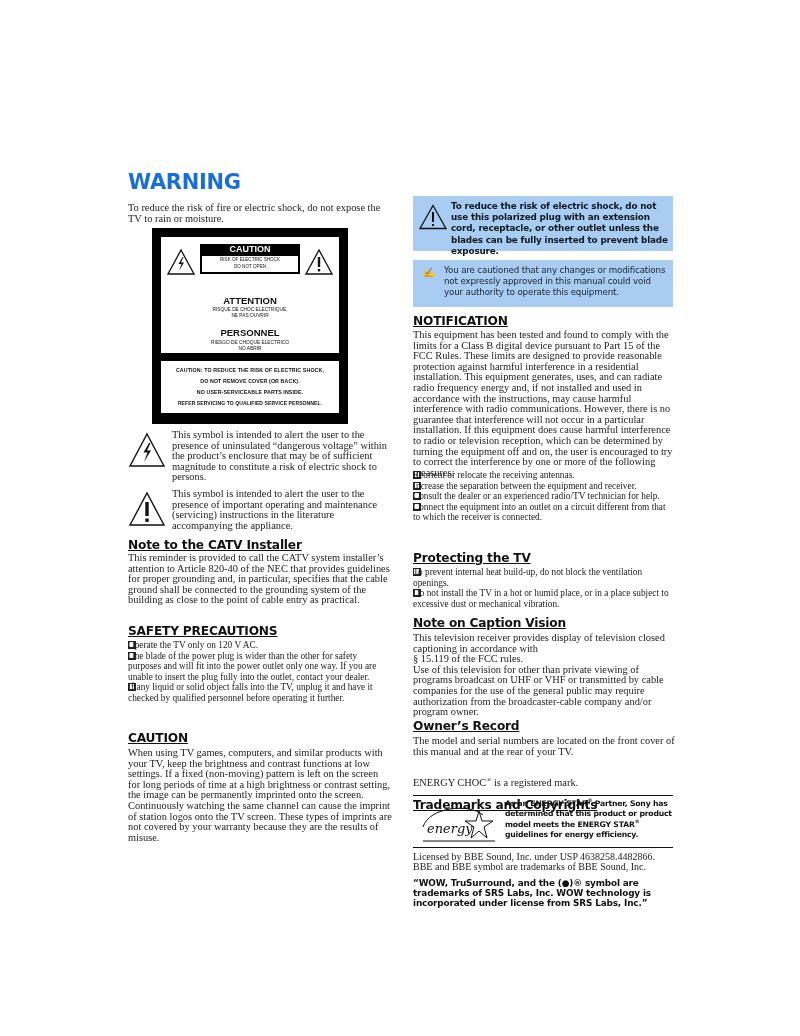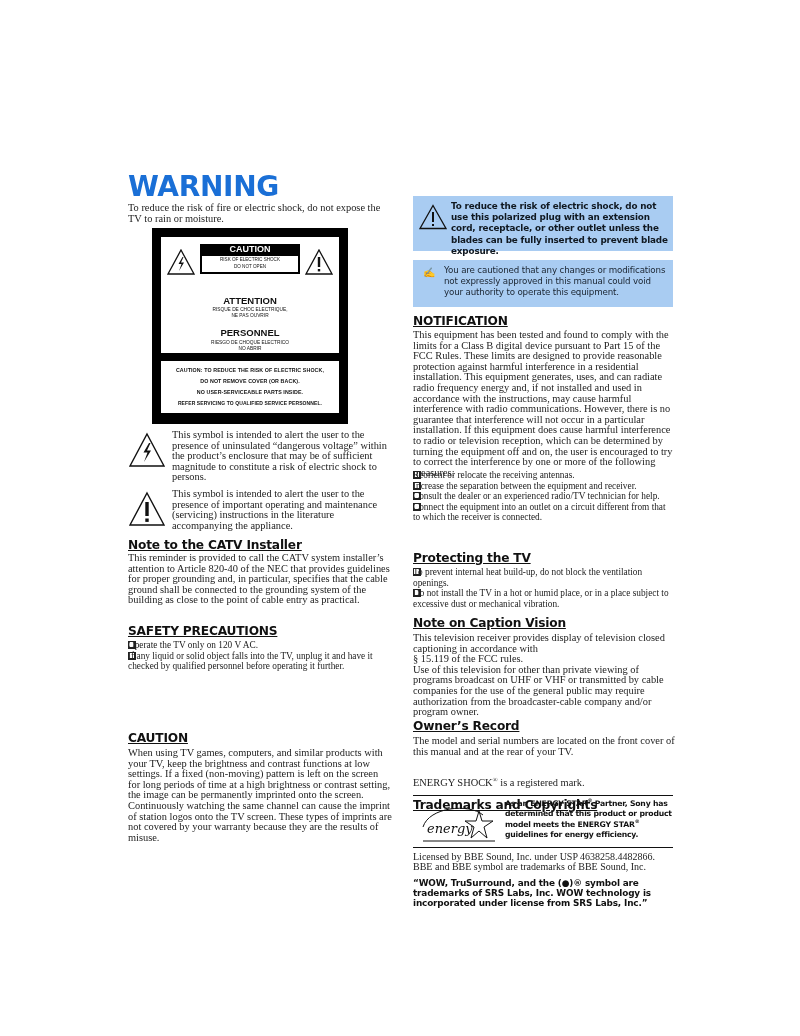--- a/index.html
+++ b/index.html
@@ -2,21 +2,21 @@
 <html><head>
   <meta charset="utf-8">
   <style>
     * { box-sizing: border-box; margin: 0; padding: 0; }
     html, body { width: 800px; height: 1036px; background: #ffffff; overflow: hidden; }
     body { position: relative; font-family: "Liberation Serif", "DejaVu Serif", serif; color: #1a1a1a; }
     .serif { font-family: "Liberation Serif", "DejaVu Serif", serif; font-size: 10.4px; line-height: 10.6px; color: #222; }
     .h2 { font-family: "DejaVu Sans", "Liberation Sans", sans-serif; font-weight: bold; font-size: 12.2px; color: #111; letter-spacing: -0.2px; text-decoration: underline; }
     .abs { position: absolute; }
 
-    #warning-title { left: 128px; top: 170px; font-family: "DejaVu Sans", sans-serif; font-weight: bold; font-size: 28px; color: #1a6fd6; letter-spacing: -0.3px; text-align: right; }
+    #warning-title { left: 128px; top: 170px; font-family: "DejaVu Sans", sans-serif; font-weight: bold; font-size: 21px; color: #1a6fd6; letter-spacing: -0.3px; text-align: right; }
     #warning-intro { left: 128px; top: 203px; width: 262px; }
 
     
     #caution-panel { left: 152px; top: 228px; width: 196px; height: 196px; background: #000; }
     #caution-top { position: absolute; left: 9px; top: 9px; width: 178px; height: 116px; background: #fff; }
     #caution-bottom { position: absolute; left: 9px; top: 133px; width: 178px; height: 52px; background: #fff; }
     .lbl-black { position: absolute; left: 39px; top: 7px; width: 100px; height: 30px; background: #000; }
     .lbl-black .cap { display: block; text-align: center; color: #fff; font-family: "Liberation Sans", sans-serif; font-weight: bold; font-size: 9px; line-height: 11px; }
     .lbl-black .inner { position: absolute; left: 2px; right: 2px; top: 12px; bottom: 2px; background: #fff; text-align: center; font-family: "Liberation Sans", sans-serif; font-size: 4.6px; line-height: 6.5px; color: #111; padding-top: 1px; }
     .ctr { position: absolute; left: 0; width: 178px; text-align: center; font-family: "Liberation Sans", sans-serif; color: #111; margin-top: 12px; }
@@ -104,21 +104,21 @@
   </svg>
   <div class="txt serif">This symbol is intended to alert the user to the presence of important operating and maintenance (servicing) instructions in the literature accompanying the appliance.</div>
 </div>
 
 <div class="h2 abs" style="left:128px;top:538px;">Note to the CATV Installer</div>
 <div class="para serif" style="left:128px;top:553px;width:264px;">This reminder is provided to call the CATV system installer’s attention to Article 820-40 of the NEC that provides guidelines for proper grounding and, in particular, specifies that the cable ground shall be connected to the grounding system of the building as close to the point of cable entry as practical.</div>
 
 <div class="h2 abs" style="left:128px;top:624px;">SAFETY PRECAUTIONS</div>
 <ul class="checks" style="left:128px;top:640px;width:262px;">
   <li><span class="box"></span><span>Operate the TV only on 120 V AC.</span></li>
-  <li><span class="box"></span></li>
+  <li><span class="box"></span><span>One blade of the power plug is wider than the other for safety purposes and will fit into the power outlet only one way. If you are unable to insert the plug fully into the outlet, contact your dealer.</span></li>
   <li><span class="box"></span><span>If any liquid or solid object falls into the TV, unplug it and have it checked by qualified personnel before operating it further.</span></li>
 </ul>
 
 <div class="h2 abs" style="left:128px;top:731px;">CAUTION</div>
 <div class="para serif" style="left:128px;top:748px;width:264px;">When using TV games, computers, and similar products with your TV, keep the brightness and contrast functions at low settings. If a fixed (non-moving) pattern is left on the screen for long periods of time at a high brightness or contrast setting, the image can be permanently imprinted onto the screen. Continuously watching the same channel can cause the imprint of station logos onto the TV screen. These types of imprints are not covered by your warranty because they are the results of misuse.</div>
 
 <div id="shock-box" class="abs">
   <svg class="ico" viewBox="0 0 28 26">
     <path d="M14 1.5 L27 24.5 L1 24.5 Z" fill="none" stroke="#111" stroke-width="1.3"></path>
     <rect x="13" y="8" width="2" height="10" fill="#111"></rect>
@@ -151,21 +151,21 @@
 <div class="para serif" style="left:413px;top:633px;width:262px;">
   <div>This television receiver provides display of television closed captioning in accordance with</div>
   <div>§ 15.119 of the FCC rules.</div>
   <div>Use of this television for other than private viewing of programs broadcast on UHF or VHF or transmitted by cable companies for the use of the general public may require authorization from the broadcaster-cable company and/or program owner.</div>
 </div>
 
 <div class="h2 abs" style="left:413px;top:719px;">Owner’s Record</div>
 <div class="para serif" style="left:413px;top:736px;width:262px;">The model and serial numbers are located on the front cover of this manual and at the rear of your TV.</div>
 
 <div class="h2 abs" style="left:413px;top:798px;">Trademarks and Copyrights</div>
-<div class="para serif" style="left:413px;top:778px;width:262px;"><span>ENERGY SHOCK</span><sup>®</sup><span> is a registered mark.</span></div>
+<div class="para serif" style="left:413px;top:778px;width:262px;"><span>ENERGY CHOC</span><sup>®</sup><span> is a registered mark.</span></div>
 
 <div id="energy-box" class="abs">
   <svg id="energy-logo" viewBox="0 0 80 42">
     <path d="M4 26 C10 6, 50 2, 64 14" fill="none" stroke="#111" stroke-width="1"></path>
     <text x="8" y="32" font-family="DejaVu Serif, serif" font-style="italic" font-size="13" fill="#111">energy</text>
     <path d="M60 10 L63 20 L74 20 L65 26 L68 37 L60 30 L52 37 L55 26 L46 20 L57 20 Z" fill="none" stroke="#111" stroke-width="1"></path>
     <line x1="4" y1="40" x2="76" y2="40" stroke="#111" stroke-width="1"></line>
   </svg>
   <div id="energy-text"><span>As an ENERGY STAR</span><sup>®</sup><span> Partner, Sony has determined that this product or product model meets the ENERGY STAR</span><sup>®</sup><span> guidelines for energy efficiency.</span></div>
 </div>

